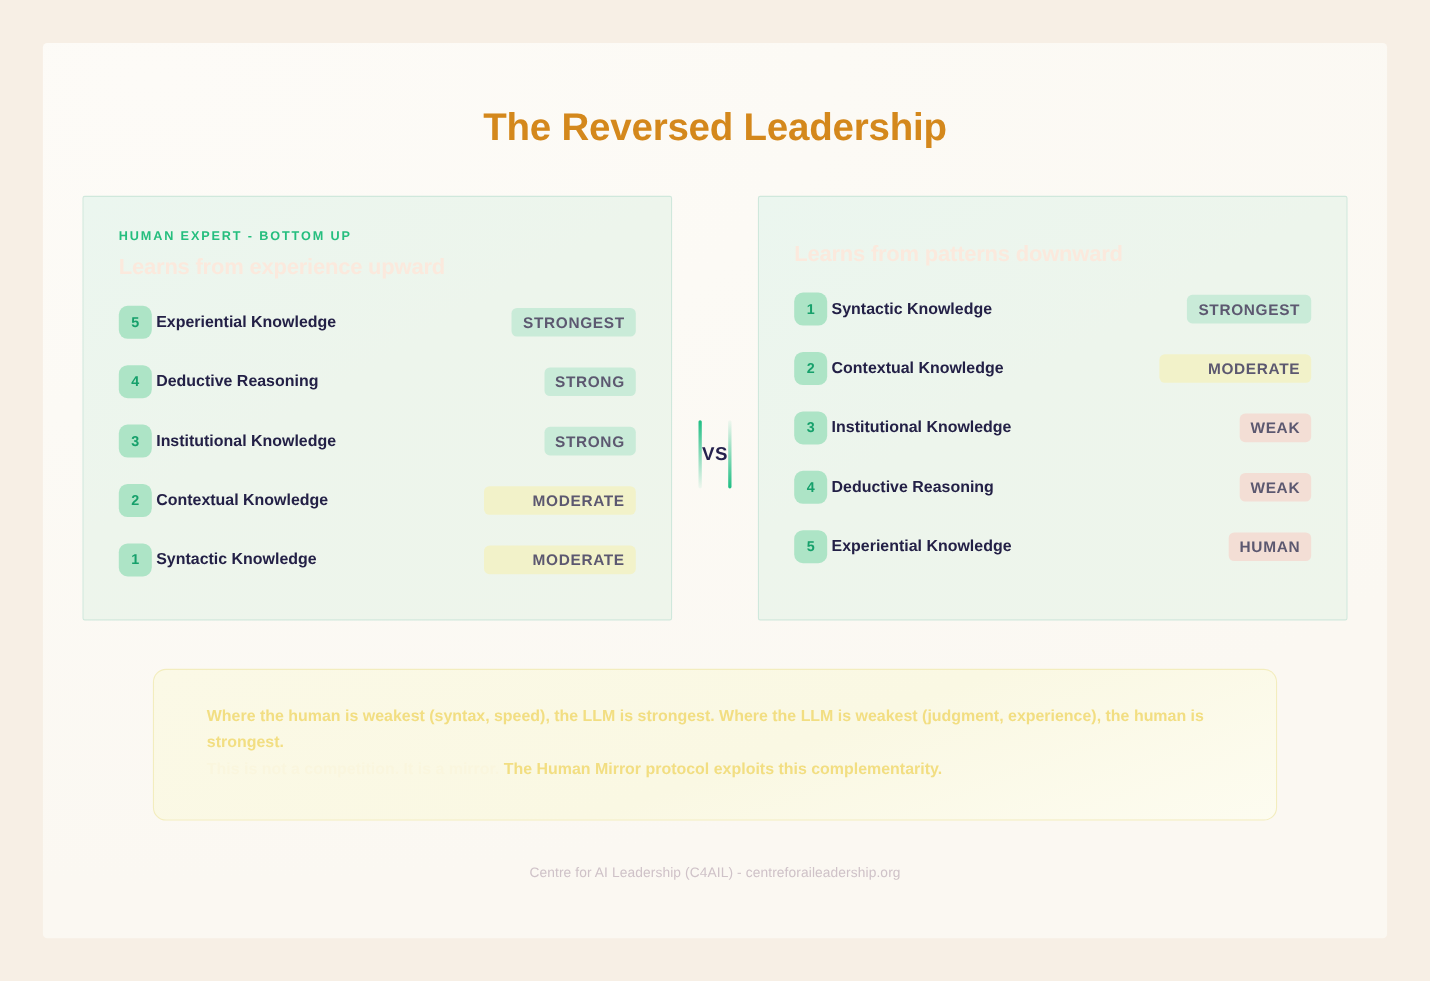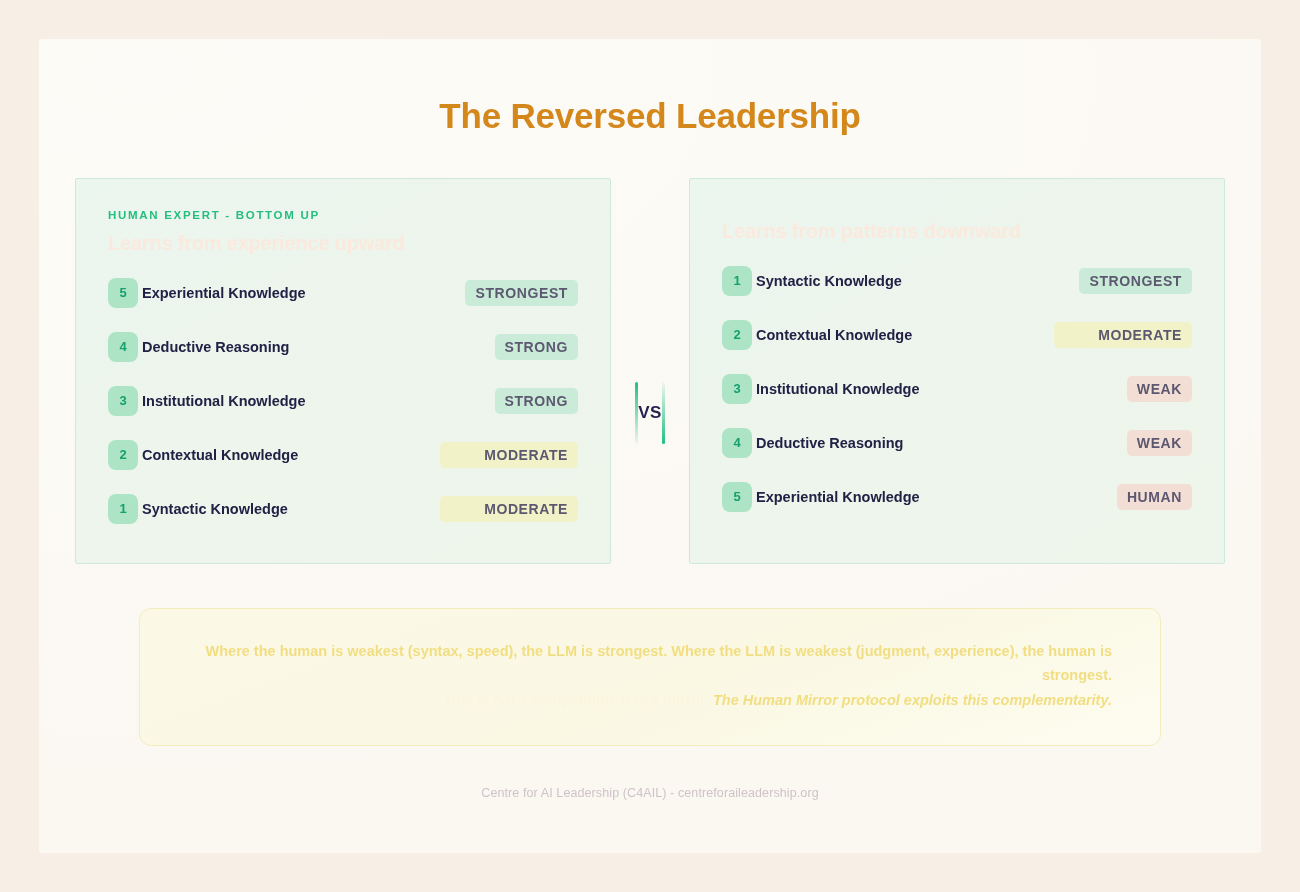--- a/index.html
+++ b/index.html
@@ -163,37 +163,36 @@
     margin: 12px 0;
   }
 
   
   .note {
     margin: 44px 100px 0 100px;
     border: 1px solid #F3EDBE;
     border-radius: 12px;
     background: linear-gradient(160deg, #FBF9E6 0%, #FAF8E3 55%, #FDFCF0 100%);
     padding: 30px 48px 32px 48px;
-    text-align: right;
+    text-align: left;
     line-height: 1.72;
   }
   .note-line1 {
     font-size: 14.5px;
     font-weight: bold;
     color: #F2DE82;
   }
   .note-line2 { font-size: 14.5px; }
   .note-faint {
     font-weight: bold;
     color: #FAF6DE;
   }
   .note-accent {
     font-weight: bold;
     color: #F2DE82;
-    font-style: italic;
   }
 
   
   .footer {
     margin-top: 40px;
     text-align: center;
     font-size: 12.5px;
     color: #CFC2C8;
     letter-spacing: 0.1px;
   }

